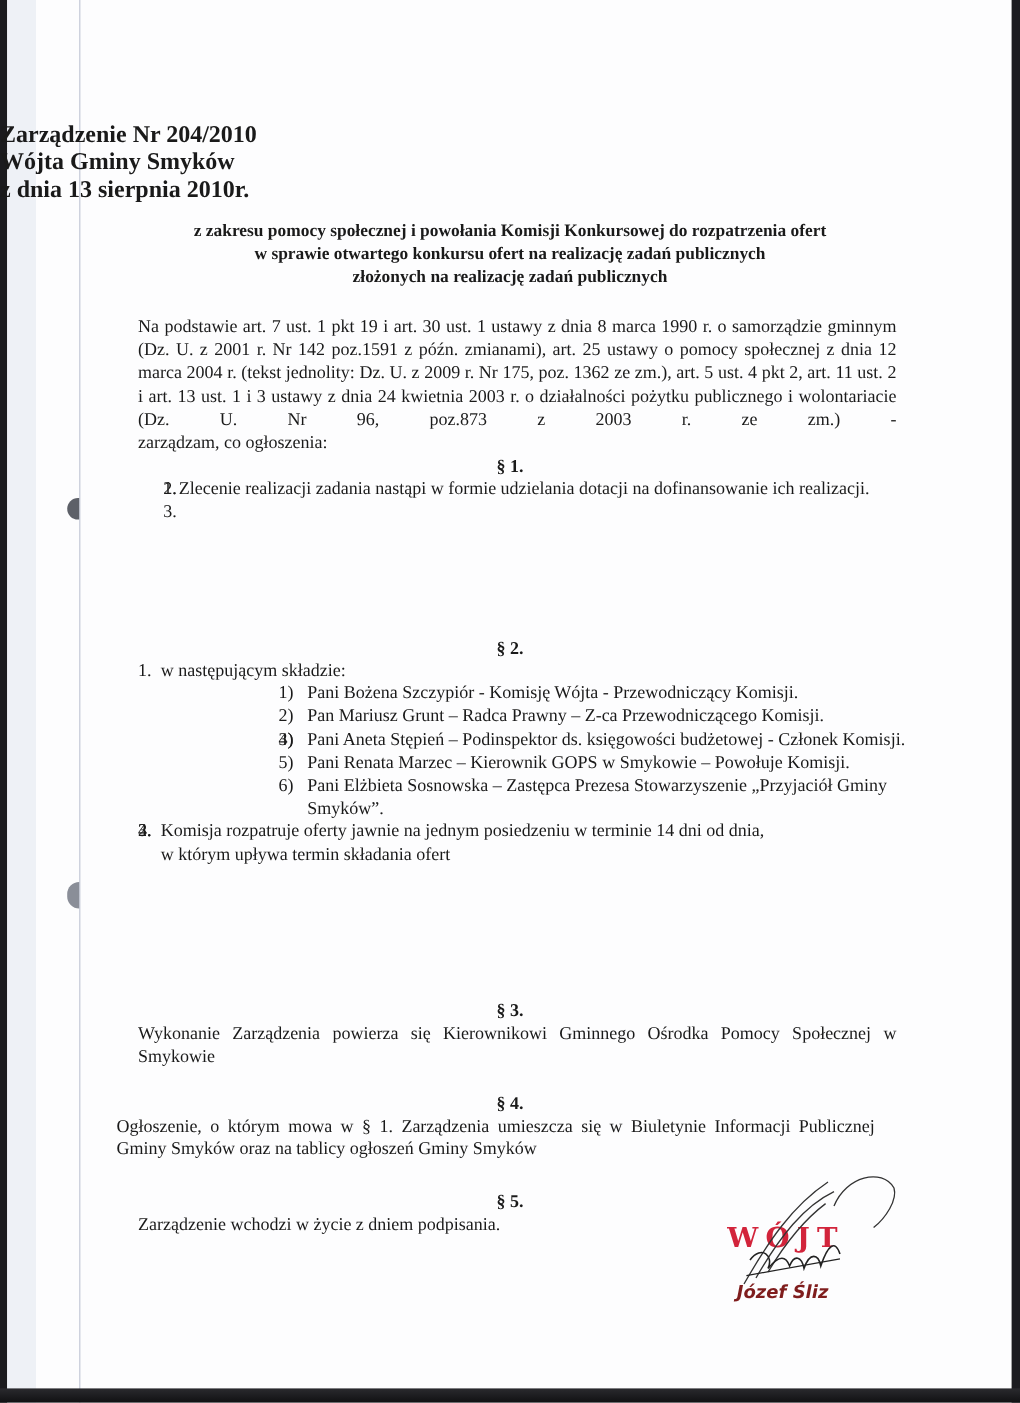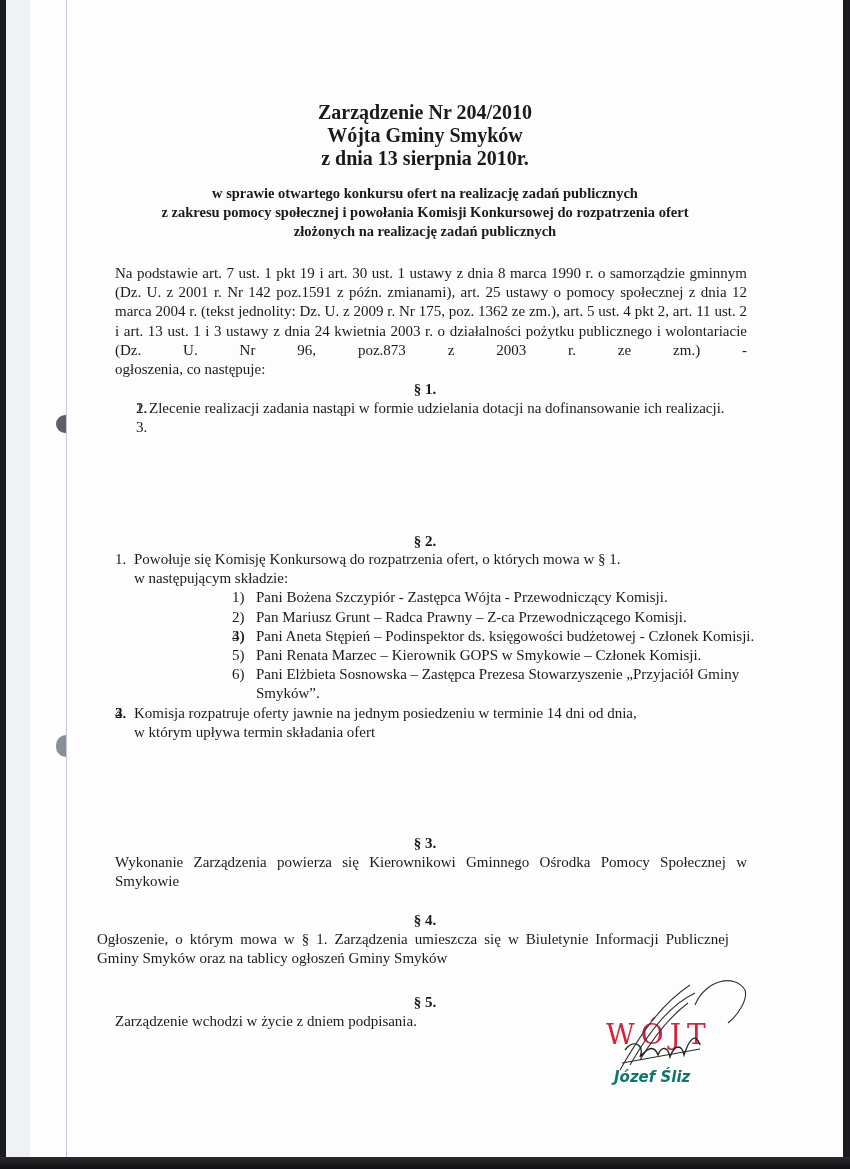--- a/index.html
+++ b/index.html
@@ -12,21 +12,21 @@
   .scan-right { position: absolute; right: 0; top: 0; width: 7px; height: 1169px; background: #1c1c20; }
   .scan-bottom { position: absolute; left: 0; bottom: 0; width: 850px; height: 12px;
     background: linear-gradient(#2a2a2e, #101012); }
   .scan-left-edge { position: absolute; left: 0; top: 0; width: 6px; height: 1169px; background: #1b1b1e; }
   .binding-line { position: absolute; left: 66px; top: 0; width: 1px; height: 1169px; background: #c3c8d6; }
   .left-shade { position: absolute; left: 6px; top: 0; width: 24px; height: 1169px; background: #eef1f6; }
   .punch { position: absolute; left: 56px; width: 10px; height: 18px; border-radius: 10px 0 0 10px; background: #5d6068; }
   .punch.p1 { top: 415px; height: 18px; }
   .punch.p2 { top: 735px; height: 22px; background: #8a8e98; }
 
-  .title-block { position: absolute; left: 0; width: 850px; top: 101px; text-align: center; }
+  .title-block { position: absolute; left: 0; width: 850px; top: 101px; }
   .title-line { font-weight: bold; font-size: 20px; line-height: 23px; margin: 0; }
   .subject { position: absolute; left: 0; width: 850px; top: 184px; text-align: center; }
   .subject-line { font-weight: bold; font-size: 14.5px; line-height: 19px; }
 
   .body-text { font-size: 15px; line-height: 19.2px; }
   .preamble { position: absolute; left: 115px; width: 632px; top: 264px; text-align: justify; }
   .para-sign { position: absolute; left: 0; width: 850px; text-align: center; font-weight: bold; font-size: 15px; line-height: 19px; }
 
   .list1 { position: absolute; left: 115px; width: 632px; top: 399px; }
   .ol-item { position: relative; padding-left: 34px; text-align: justify; }
@@ -37,93 +37,92 @@
   .l2-item .num { position: absolute; left: 0; }
   .sub-list { padding-left: 98px; margin-top: 0; }
   .sub-item { position: relative; padding-left: 24px; }
   .sub-item .num { position: absolute; left: 0; }
 
   .p3 { position: absolute; left: 115px; width: 632px; top: 853px; text-align: justify; }
   .p4 { position: absolute; left: 97px; width: 632px; top: 930px; text-align: justify; }
   .p5 { position: absolute; left: 115px; width: 632px; top: 1012px; }
 
   .stamp { position: absolute; left: 596px; top: 1018px; width: 160px; height: 80px; }
-  .stamp-title { position: absolute; left: 10px; top: 0; font-family: "DejaVu Serif", serif; font-weight: normal;
-    font-size: 28px; letter-spacing: 6px; color: #d2243b; }
+  .stamp-title { position: absolute; left: 10px; top: 0; font-family: "DejaVu Serif", serif; font-weight: bold;
+    font-size: 23px; letter-spacing: 6px; color: #d2243b; }
   .stamp-name { position: absolute; left: 18px; top: 50px; font-family: "DejaVu Sans", sans-serif; font-style: italic;
-    font-weight: bold; font-size: 15px; color: #0f766e; }
+    font-weight: bold; font-size: 15px; color: #7f1d1d; }
   .signature { position: absolute; left: 600px; top: 975px; width: 160px; height: 110px; }
 </style>
 </head>
 <body>
 
 <div class="scan-left-edge"></div>
 <div class="left-shade"></div>
 <div class="binding-line"></div>
 <div class="punch p1"></div>
 <div class="punch p2"></div>
 <div class="scan-right"></div>
 <div class="scan-bottom"></div>
 
 <div class="title-block">
   <div class="title-line">Zarządzenie Nr 204/2010</div>
   <div class="title-line">Wójta Gminy Smyków</div>
   <div class="title-line">z dnia 13 sierpnia 2010r.</div>
 </div>
 
 <div class="subject">
+  <div class="subject-line">z zakresu pomocy społecznej i powołania Komisji Konkursowej  do rozpatrzenia ofert</div>
   <div class="subject-line">w sprawie otwartego konkursu ofert na realizację zadań publicznych</div>
-  <div class="subject-line">z zakresu pomocy społecznej i powołania Komisji Konkursowej  do rozpatrzenia ofert</div>
   <div class="subject-line">złożonych na realizację zadań publicznych</div>
 </div>
 
 <div class="preamble body-text">
   <div style="text-align:justify;text-align-last:justify;">Na podstawie art. 7 ust. 1 pkt 19 i art. 30 ust. 1 ustawy z dnia 8 marca 1990 r. o samorządzie gminnym (Dz. U. z 2001 r. Nr 142 poz.1591 z późn. zmianami), art. 25 ustawy o pomocy społecznej z dnia 12 marca 2004 r. (tekst jednolity: Dz. U. z 2009 r. Nr 175, poz. 1362 ze zm.), art. 5 ust. 4 pkt 2, art. 11 ust. 2 i art. 13 ust. 1 i 3 ustawy z dnia 24 kwietnia 2003 r. o działalności pożytku publicznego i wolontariacie (Dz. U. Nr 96, poz.873 z 2003 r. ze zm.) -</div>
-  <div>ogłoszenia, co następuje:</div>
+  <div>zarządzam, co ogłoszenia:</div>
 </div>
 
 <div class="para-sign" style="top:380px;">§ 1.</div>
 <div class="list1 body-text">
   <div class="ol-item">
     <span class="num">1.</span>
   </div>
   <div class="ol-item">
     <span class="num">2.</span>
     <span>Zlecenie realizacji zadania nastąpi w formie udzielania dotacji na dofinansowanie ich realizacji.</span>
   </div>
   <div class="ol-item">
     <span class="num">3.</span>
   </div>
 </div>
 
 <div class="para-sign" style="top:532px;">§ 2.</div>
 <div class="list2 body-text">
   <div class="l2-item">
     <span class="num">1.</span>
-    <div>Powołuje się Komisję Konkursową do rozpatrzenia ofert, o których mowa w § 1.</div>
     <div>w  następującym składzie:</div>
     <div class="sub-list">
       <div class="sub-item">
         <span class="num">1)</span>
-        <span>Pani Bożena Szczypiór -  Zastępca Wójta - Przewodniczący Komisji.</span>
+        <span>Pani Bożena Szczypiór -  Komisję Wójta - Przewodniczący Komisji.</span>
       </div>
       <div class="sub-item">
         <span class="num">2)</span>
         <span>Pan Mariusz Grunt – Radca Prawny – Z-ca Przewodniczącego Komisji.</span>
       </div>
       <div class="sub-item">
         <span class="num">3)</span>
       </div>
       <div class="sub-item">
         <span class="num">4)</span>
         <span>Pani Aneta Stępień – Podinspektor ds. księgowości budżetowej - Członek Komisji.</span>
       </div>
       <div class="sub-item">
         <span class="num">5)</span>
-        <span>Pani Renata Marzec – Kierownik GOPS w Smykowie – Członek Komisji.</span>
+        <span>Pani Renata Marzec – Kierownik GOPS w Smykowie – Powołuje Komisji.</span>
       </div>
       <div class="sub-item">
         <span class="num">6)</span>
         <span>Pani Elżbieta Sosnowska – Zastępca Prezesa Stowarzyszenie „Przyjaciół Gminy Smyków”.</span>
       </div>
     </div>
   </div>
   <div class="l2-item" style="padding-right:8px;">
     <span class="num">2.</span>
   </div>

